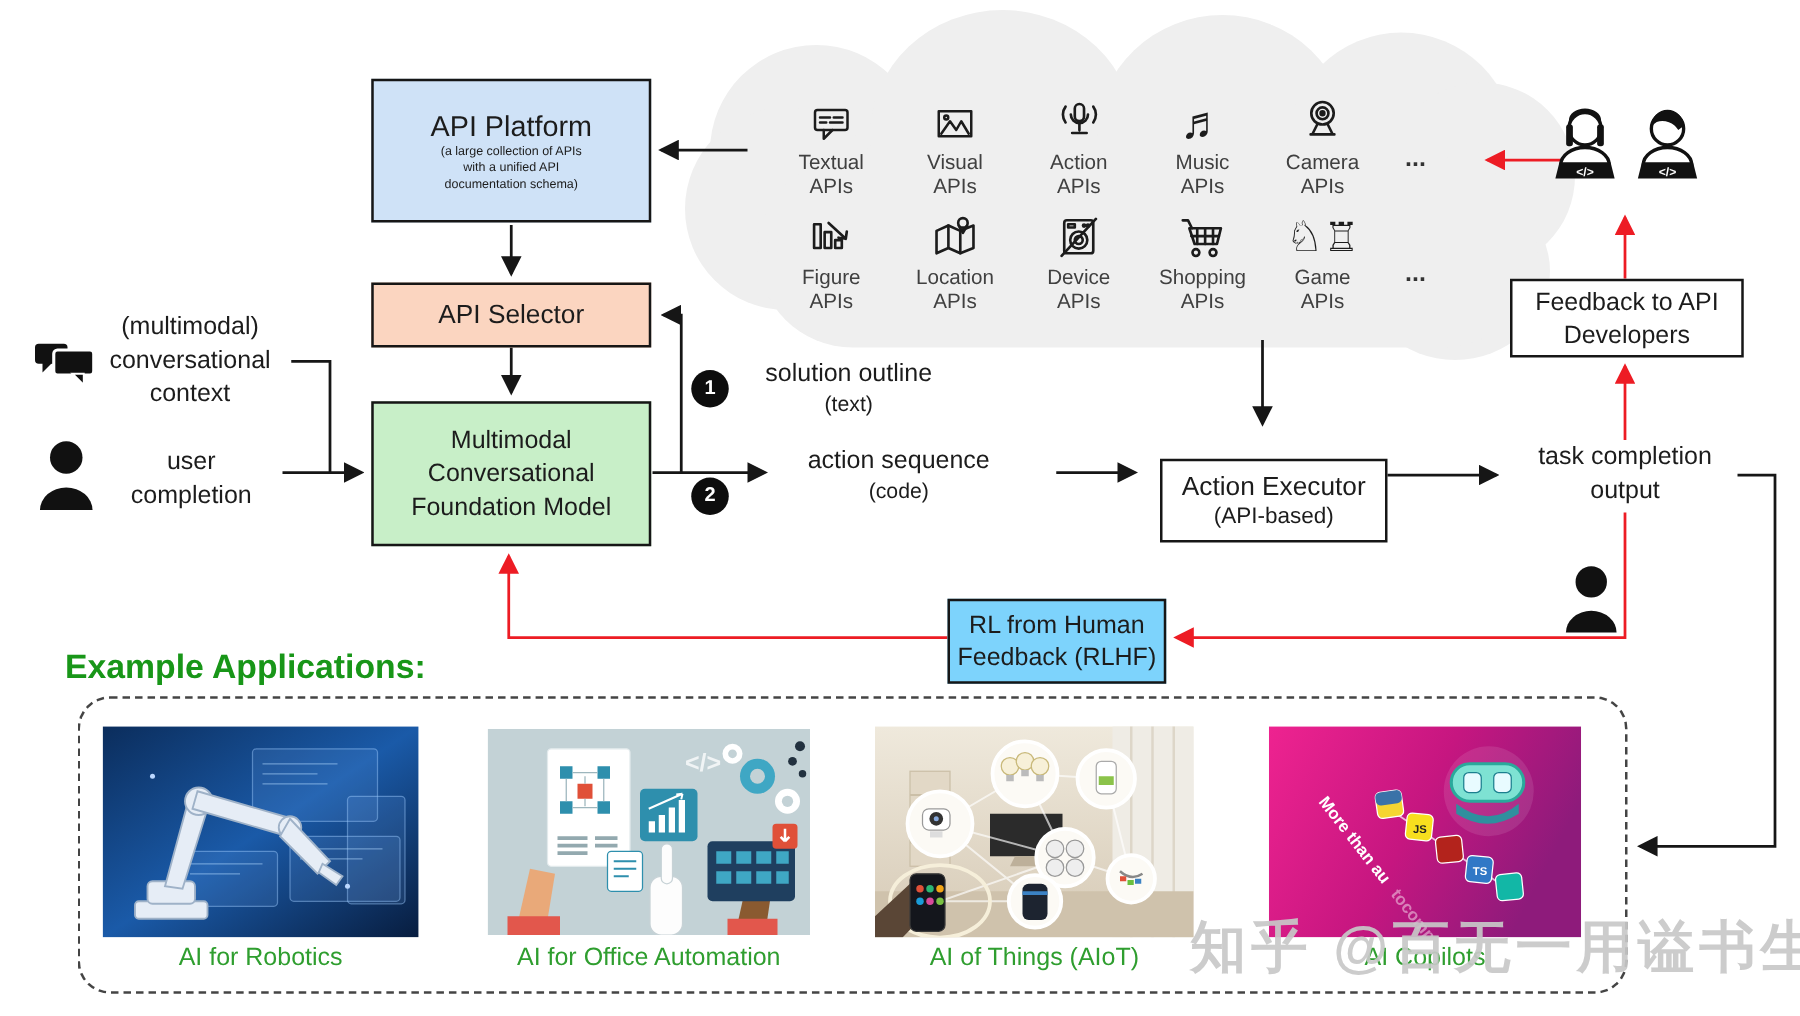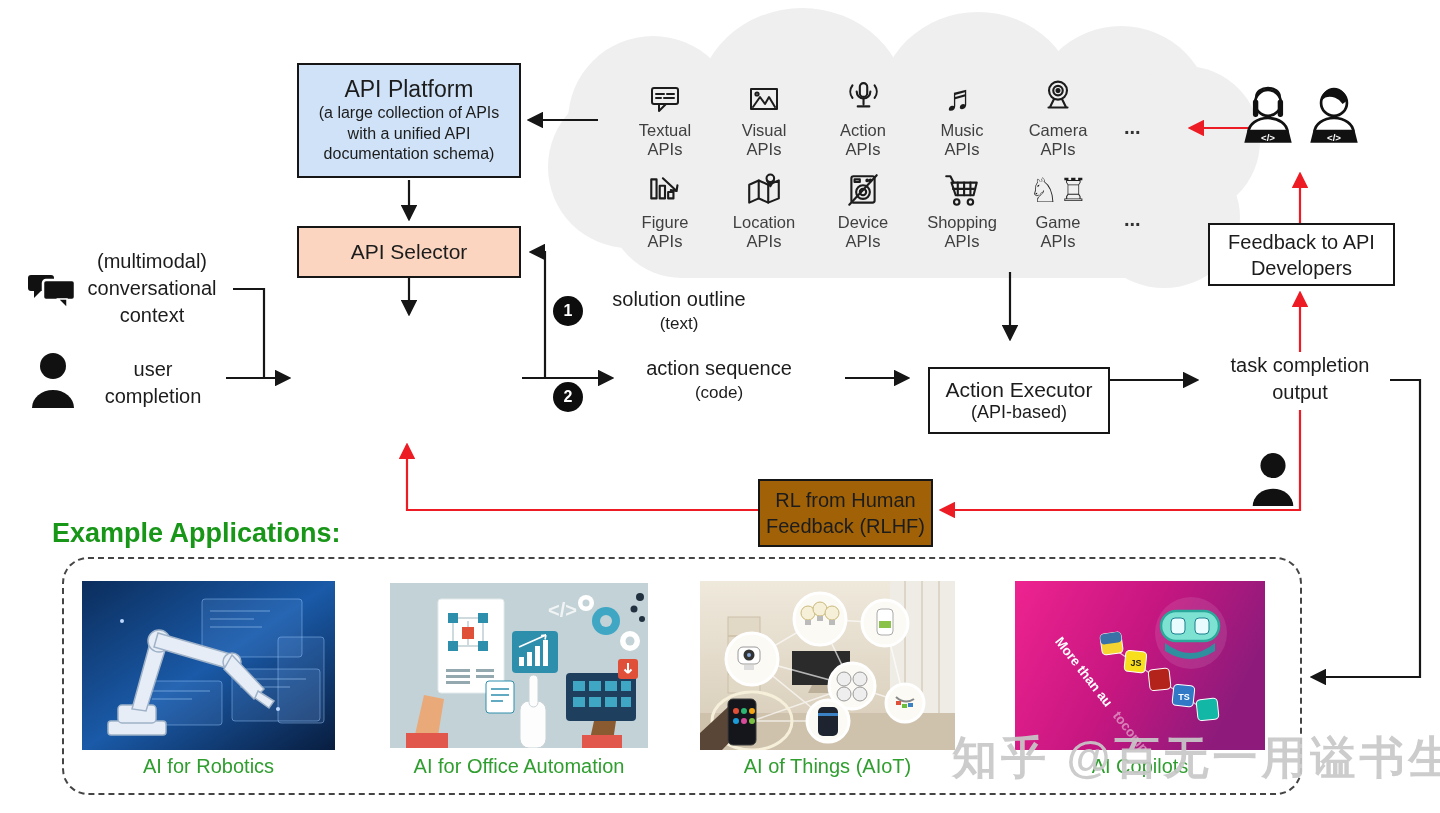--- a/index.html
+++ b/index.html
@@ -61,45 +61,52 @@
       <path d="M1249,128 H1190" marker-end="url(#mr)"></path>
       <path d="M1300,223 V174" marker-end="url(#mr)"></path>
       <path d="M1300,352 V293" marker-end="url(#mr)"></path>
       <path d="M1300,410 V510 H941" marker-end="url(#mr)"></path>
       <path d="M758,510 H407 V445" marker-end="url(#mr)"></path>
     </g>
   </svg>
 
   <div class="box" style="left:297px;top:63px;width:224px;height:115px;background:#cfe2f7;">
     <div style="font-size:23px;">API Platform</div>
-    <div style="font-size:16px;line-height:1.3;margin-top:0;">
+    <div style="font-size:10px;line-height:1.3;margin-top:0;">
       <div>(a large collection of APIs</div>
       <div>with a unified API</div>
       <div>documentation schema)</div>
     </div>
   </div>
 
   <div class="box" style="left:297px;top:226px;width:224px;height:52px;background:#fbd5c0;">
     <div style="font-size:21px;">API Selector</div>
   </div>
 
+  <div class="box" style="left:297px;top:321px;width:224px;height:116px;background:#c8efc8;">
+    <div style="font-size:20px;line-height:1.35;">
+      <div>Multimodal</div>
+      <div>Conversational</div>
+      <div>Foundation Model</div>
+    </div>
+  </div>
 
   <div class="box" style="left:928px;top:346px;width:182px;height:67px;background:#fff;margin-top:21px;">
     <div style="font-size:21px;">Action Executor</div>
     <div style="font-size:18px;">(API-based)</div>
   </div>
 
   <div class="box" style="left:1208px;top:223px;width:187px;height:63px;background:#fff;">
     <div style="font-size:20px;line-height:1.3;">
       <div>Feedback to API</div>
       <div>Developers</div>
     </div>
   </div>
 
-  <div class="box" style="left:758px;top:479px;width:175px;height:68px;background:#a16207;">
+  <div class="box" style="left:758px;top:479px;width:175px;height:68px;background:#7dd3fc;">
     <div style="font-size:20px;line-height:1.3;">
       <div>RL from Human</div>
       <div>Feedback (RLHF)</div>
     </div>
   </div>
 
   <div class="abs" style="left:26px;top:272px;z-index:2;">
     <svg width="58" height="44" viewBox="0 0 58 44">
       <rect x="2" y="3" width="26" height="16" rx="3" fill="#111"></rect>
       <path d="M8,18 v8 l8,-8 z" fill="#111"></path>

